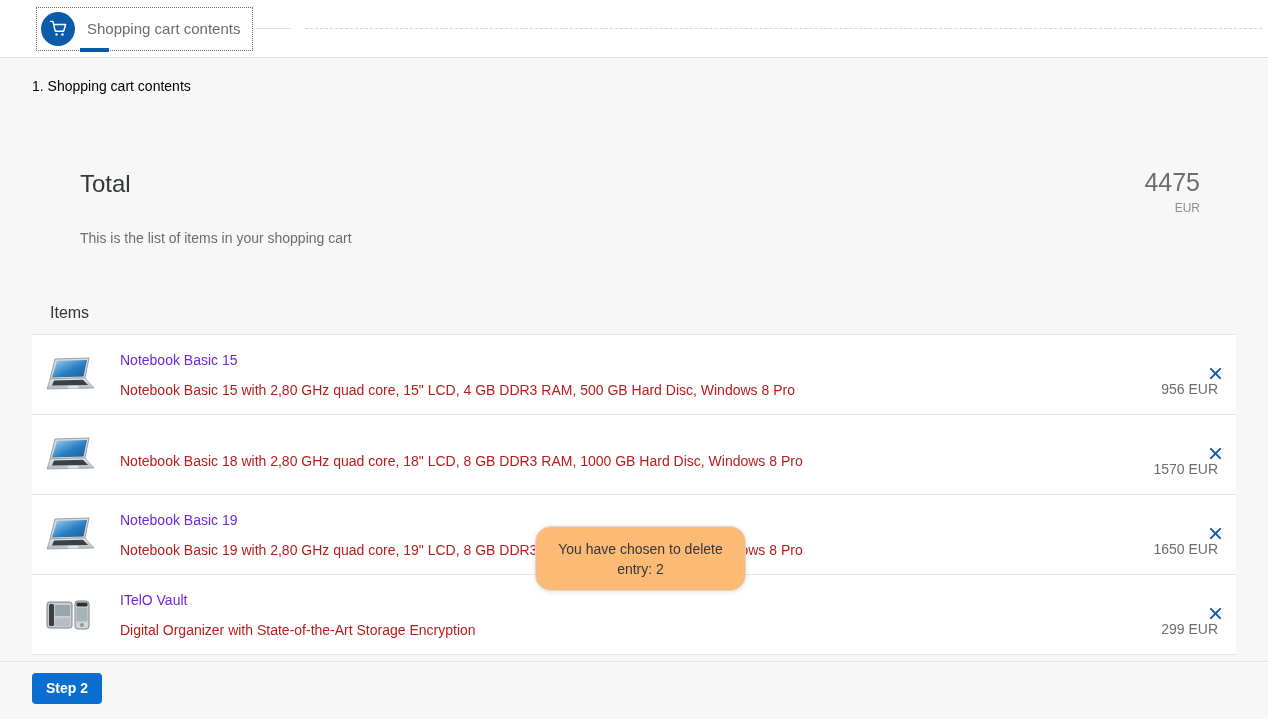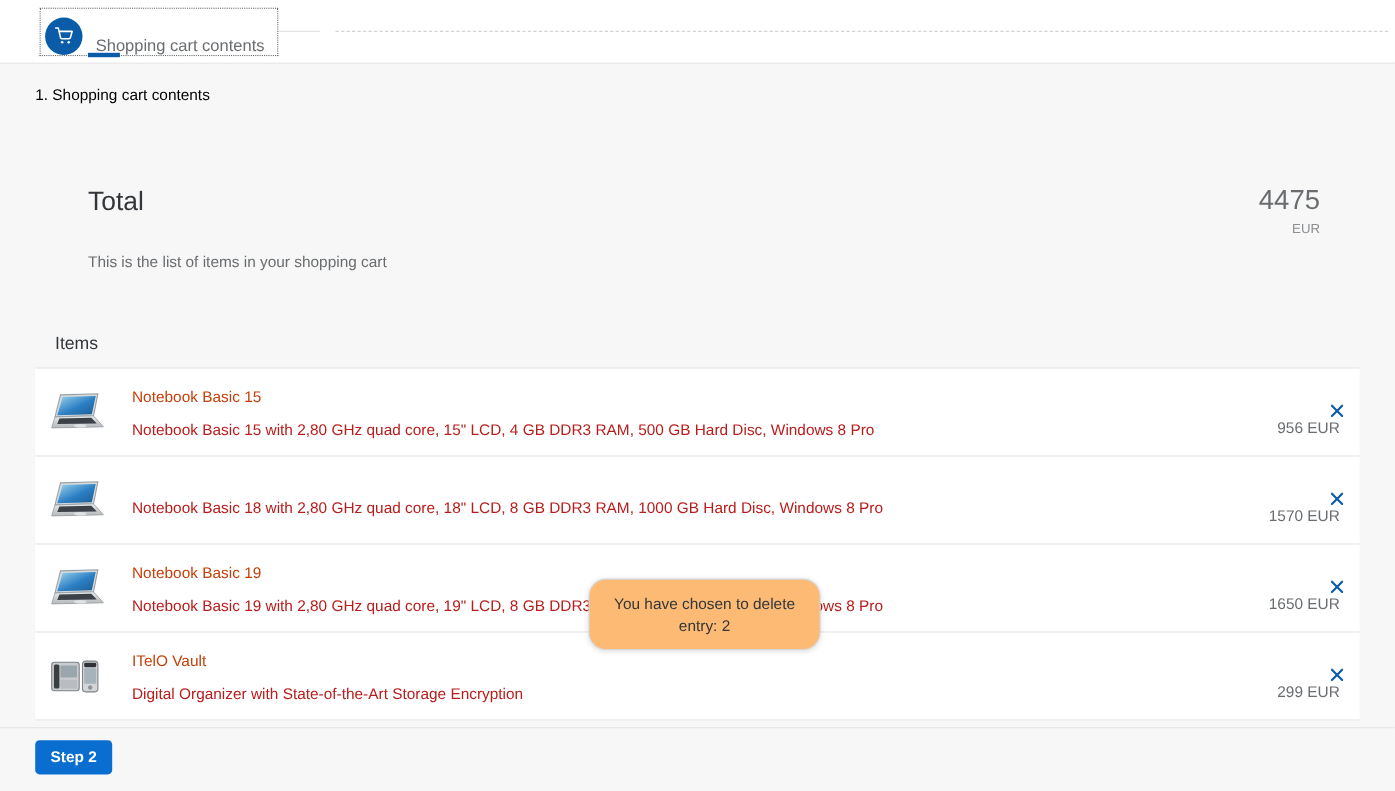--- a/index.html
+++ b/index.html
@@ -25,21 +25,20 @@
     display: flex;
     align-items: center;
     height: 44px;
     padding: 0 10px 0 4px;
     position: relative;
   }
   .wizard-step.step-active {
     margin-left: 36px;
     border: 1px dotted #6a6d70;
     padding-right: 12px;
-    align-items: flex-end;
   }
   .wizard-step.step-inactive {
     margin-left: 60px;
   }
   .step-circle {
     width: 34px; height: 34px;
     border-radius: 50%;
     display: flex; align-items: center; justify-content: center;
     flex: 0 0 auto;
   }
@@ -159,21 +158,21 @@
     flex: 0 0 52px;
     margin-right: 24px;
     display: flex; align-items: center; justify-content: center;
   }
   .item-text {
     flex: 1 1 auto;
     min-width: 0;
   }
   .item-title {
     font-size: 14px;
-    color: #c2410c;
+    color: #6d28d9;
     line-height: 18px;
   }
   .item-desc {
     font-size: 14px;
     color: #b91c1c;
     line-height: 18px;
     margin-top: 12px;
     white-space: nowrap;
   }
   .item-price {

